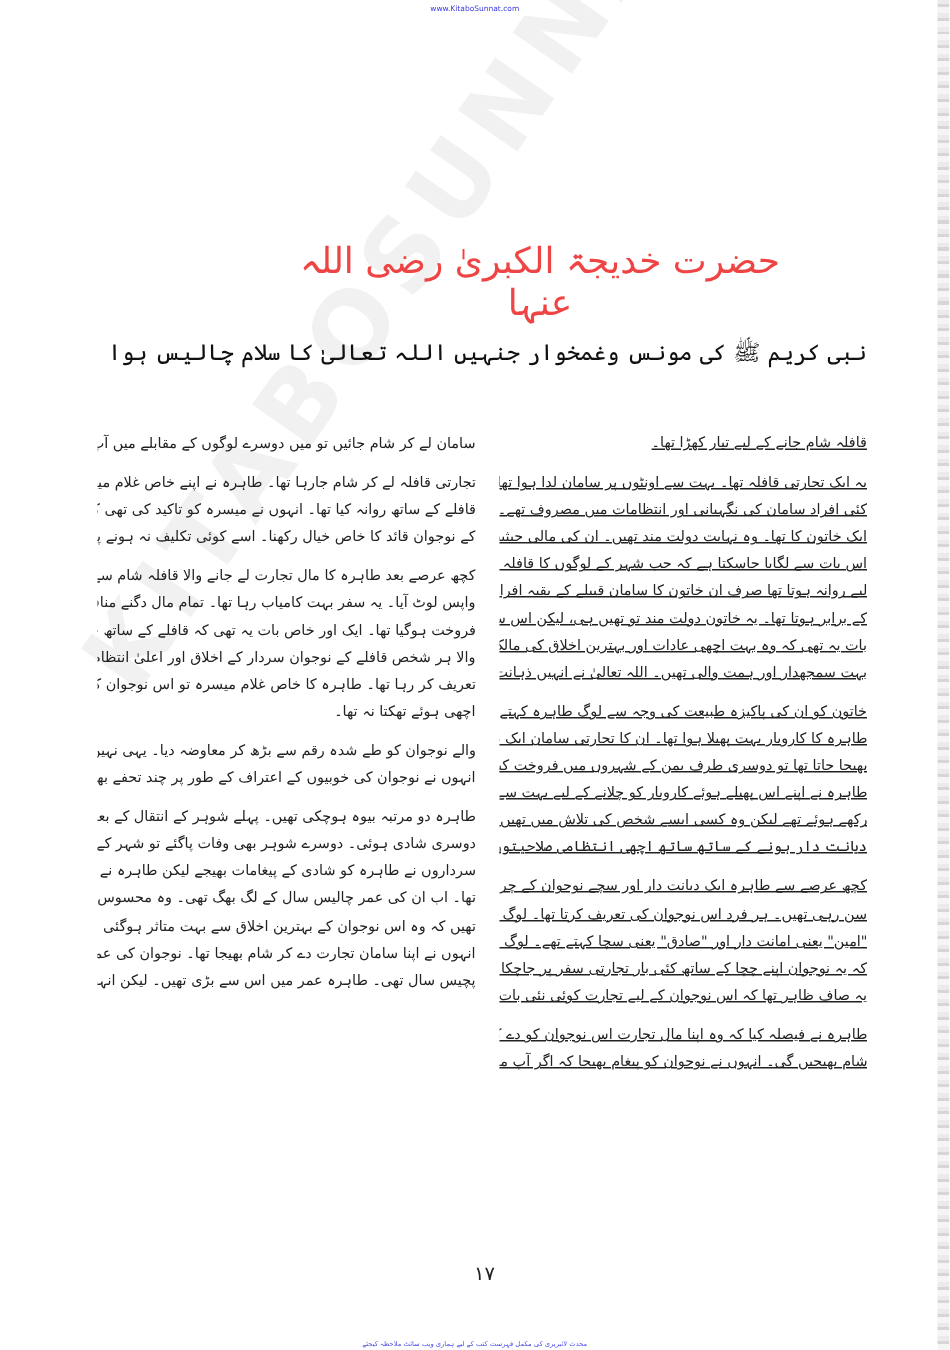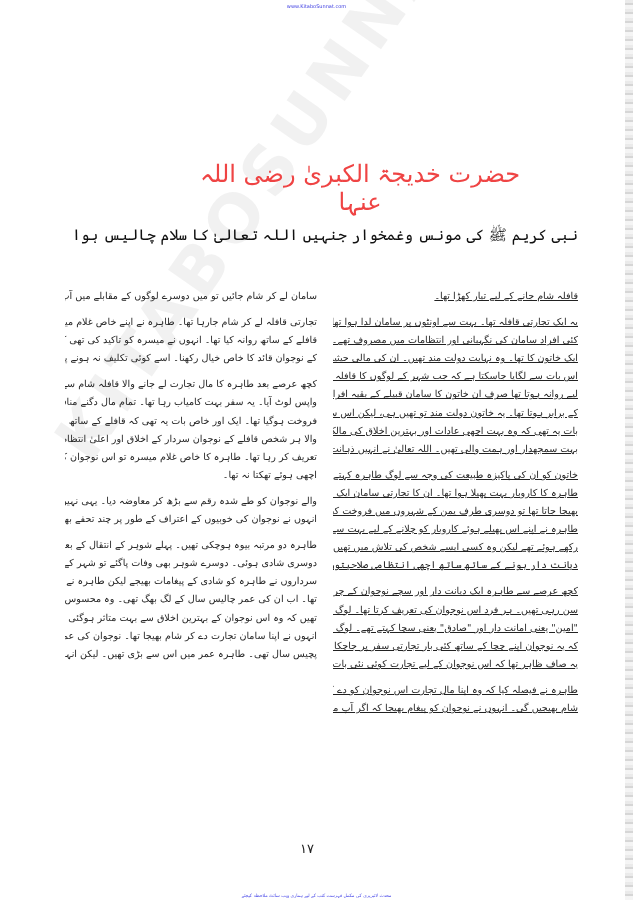--- a/index.html
+++ b/index.html
@@ -19,21 +19,21 @@
   .title { position:absolute; top:160px; left:180px; width:360px; text-align:center;
            direction:rtl; font-family:"DejaVu Serif", serif; font-size:24px; color:#ef4444; }
   .subtitle { position:absolute; top:226px; left:70px; width:510px; text-align:center;
               direction:rtl; font-family:"DejaVu Serif", serif; font-size:15px; color:#111; }
   .col { position:absolute; direction:rtl; text-align:justify;
          font-family:"DejaVu Serif", serif; font-size:9.6px; line-height:18.1px; color:#222; }
   .col.right { top:287px; left:333px; width:245px;text-decoration:underline; }
   .col.left  { top:287px; left:65px;  width:252px; }
   .line { white-space:nowrap; overflow:hidden; text-align:right; height:18.1px; }
   .para-gap { height:8px; }
-  .page-number { position:absolute; top:841px; left:300px; width:30px; text-align:left;
+  .page-number { position:absolute; top:841px; left:300px; width:30px; text-align:right;
                  font-family:"DejaVu Serif", serif; font-size:13px; color:#222; }
 </style>
 </head>
 <body>
 
 <div class="top-link">www.KitaboSunnat.com</div>
 <div class="right-edge"></div>
 <div class="watermark">KITABOSUNNAT.COM</div>
 
 <div class="title">حضرت خدیجۃ الکبریٰ رضی اللہ عنہا</div>

